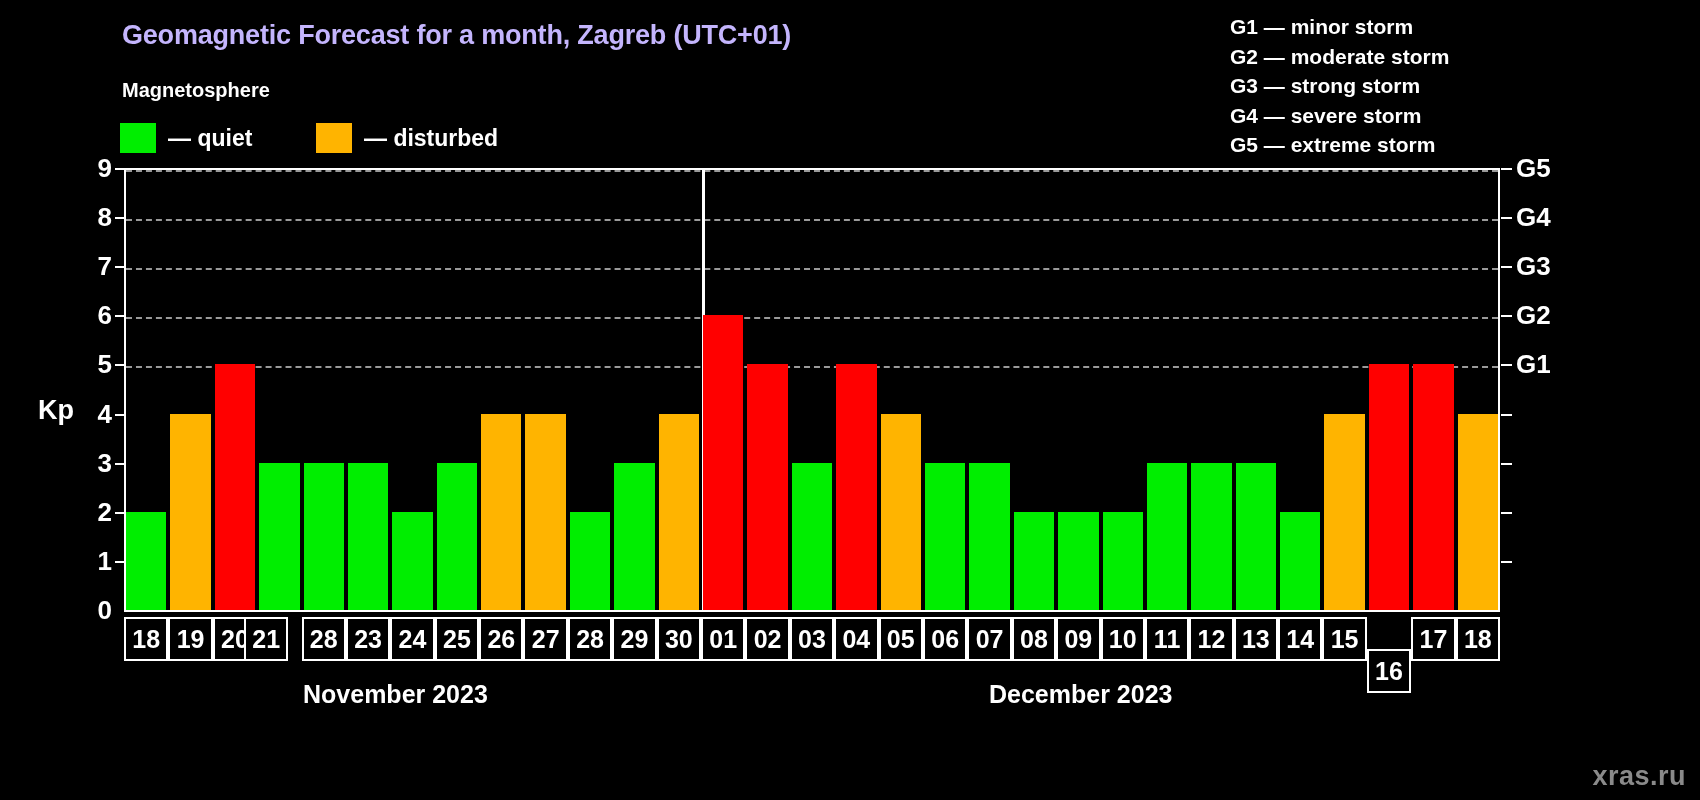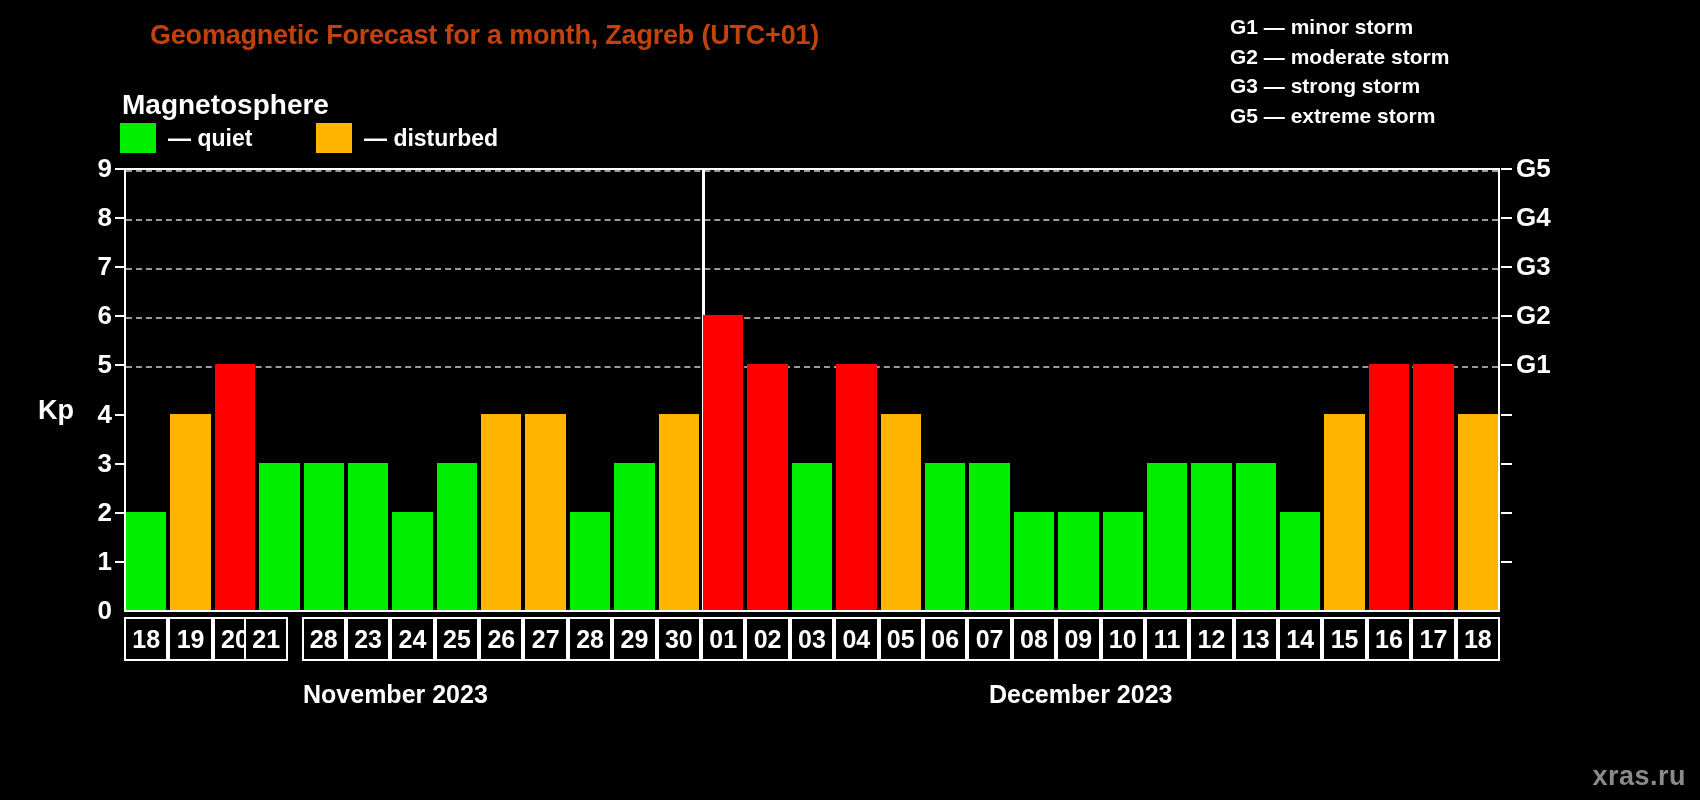--- a/index.html
+++ b/index.html
@@ -14,35 +14,34 @@
     background: #000000;
     font-family: "Liberation Sans", sans-serif;
     overflow: hidden;
   }
 
   
   #chart-title {
     position: absolute;
     left: 122px;
     top: 20px;
-    color: #c2410c;
+    color: #c4b5fd;
     font-size: 27px;
     font-weight: bold;
     white-space: nowrap;
     letter-spacing: -0.2px;
-    margin-left: 28px;
   }
 
   
   #legend-heading {
     position: absolute;
     left: 122px;
-    top: 89px;
-    color: #ffffff;
-    font-size: 28px;
+    top: 79px;
+    color: #ffffff;
+    font-size: 20px;
     font-weight: bold;
     white-space: nowrap;
   }
   #legend-row {
     position: absolute;
     left: 120px;
     top: 122px;
     display: flex;
     align-items: center;
     height: 32px;
@@ -221,20 +220,21 @@
       <div class="legend-entry" style="margin-left: 0px; position: absolute; left: 196px;">
         <span class="legend-swatch" style="background: rgb(255, 180, 0);"></span>
         <span class="legend-text">— disturbed</span>
       </div>
     </div>
 
   <div id="g-legend">
       <div class="g-legend-line">G1 — minor storm</div>
       <div class="g-legend-line">G2 — moderate storm</div>
       <div class="g-legend-line">G3 — strong storm</div>
+      <div class="g-legend-line">G4 — severe storm</div>
       <div class="g-legend-line">G5 — extreme storm</div>
     </div>
 
   <div id="plot-frame">
       <div class="gridline" style="top: 196.444px;"></div>
       <div class="gridline" style="top: 147.333px;"></div>
       <div class="gridline" style="top: 98.2222px;"></div>
       <div class="gridline" style="top: 49.1111px;"></div>
       <div class="gridline" style="top: 0px;"></div>
       <div id="month-divider" style="left: 575.532px;"></div>
@@ -297,21 +297,21 @@
       <div class="day-box" style="left: 798.968px; width: 44.3871px;">06</div>
       <div class="day-box" style="left: 843.355px; width: 44.3871px;">07</div>
       <div class="day-box" style="left: 887.742px; width: 44.3871px;">08</div>
       <div class="day-box" style="left: 932.129px; width: 44.3871px;">09</div>
       <div class="day-box" style="left: 976.516px; width: 44.3871px;">10</div>
       <div class="day-box" style="left: 1020.9px; width: 44.3871px;">11</div>
       <div class="day-box" style="left: 1065.29px; width: 44.3871px; text-align: center;">12</div>
       <div class="day-box" style="left: 1109.68px; width: 44.3871px;">13</div>
       <div class="day-box" style="left: 1154.06px; width: 44.3871px;">14</div>
       <div class="day-box" style="left: 1198.45px; width: 44.3871px;">15</div>
-      <div class="day-box" style="left: 1242.84px; width: 44.3871px;">16</div>
+      <div class="day-box" style="left: 1242.84px; width: 44.3871px; margin-top: 32px;">16</div>
       <div class="day-box" style="left: 1287.23px; width: 44.3871px;">17</div>
       <div class="day-box" style="left: 1331.61px; width: 44.3871px;">18</div>
     </div>
 
   <div class="month-caption" id="month-caption-0">November 2023</div>
   <div class="month-caption" id="month-caption-1">December 2023</div>
 
   <div id="watermark">xras.ru</div>
 
 <div class="y-tick-label" style="left: 82px; top: 610px;">0</div>

